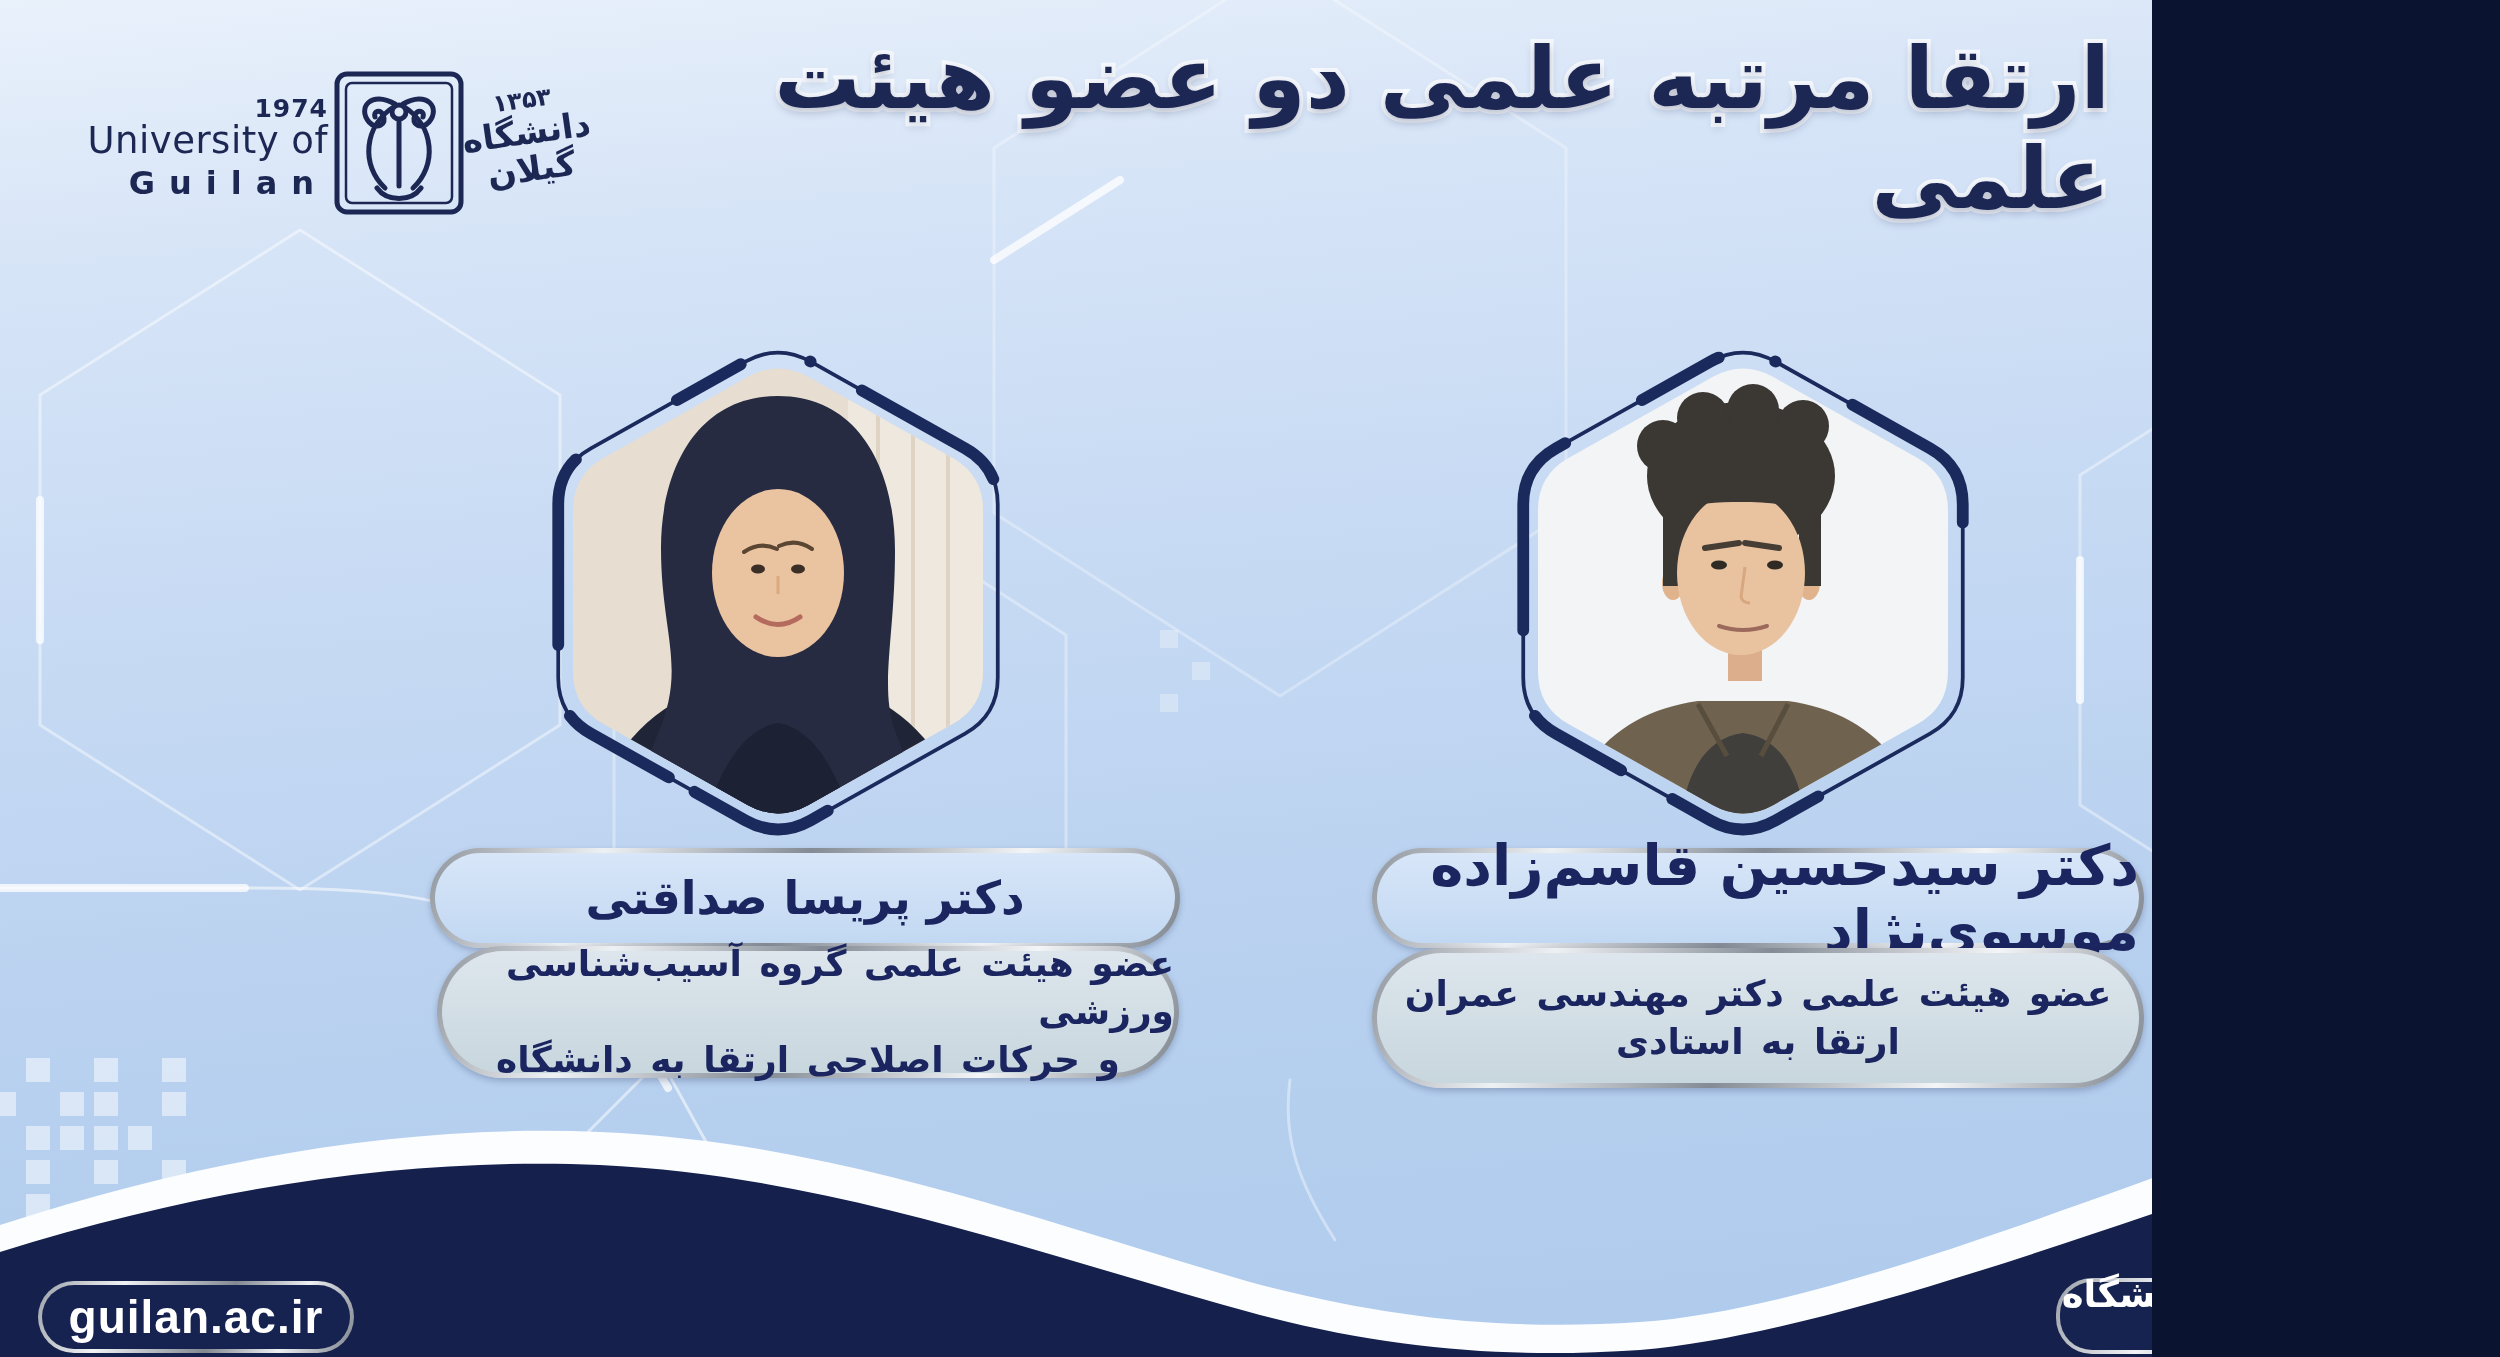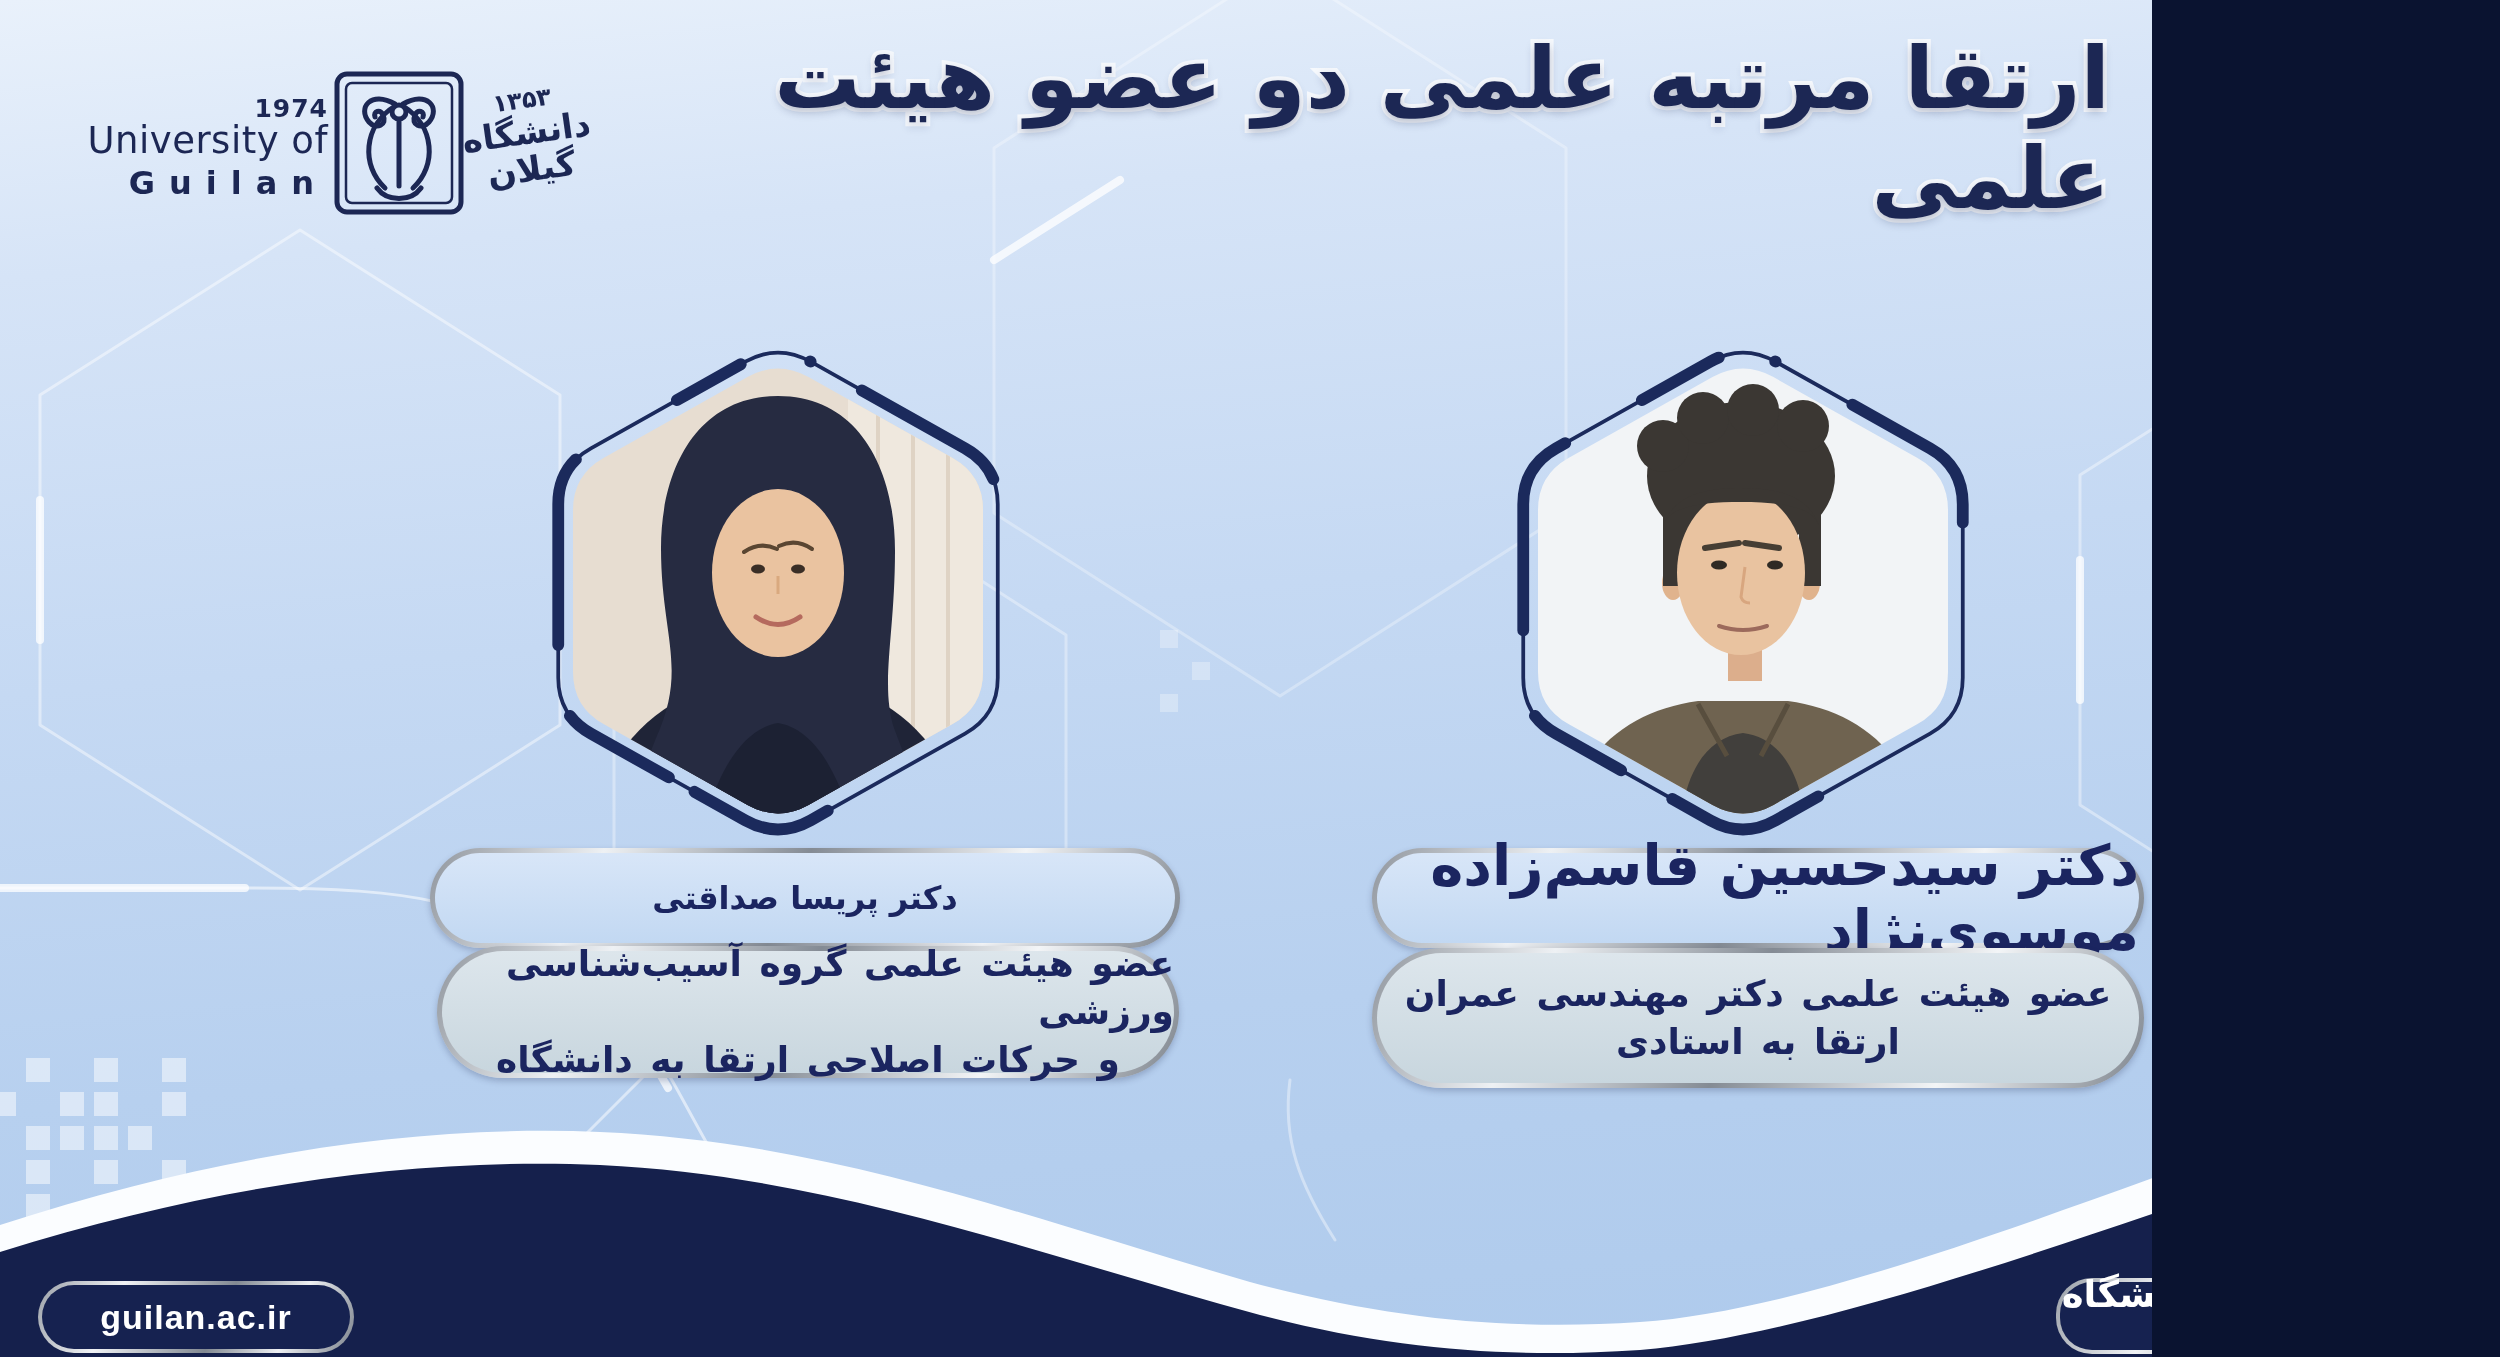--- a/index.html
+++ b/index.html
@@ -25,27 +25,27 @@
     -webkit-text-stroke:8px #f6f9fd;paint-order:stroke fill;
     text-shadow:0 4px 10px rgba(25,35,80,.28);
   }
   
   .pill{
     border-radius:999px;padding:5px;
     background:linear-gradient(115deg,#8f959d 0%,#eef1f4 22%,#848b94 48%,#f3f5f7 75%,#7d848d 100%);
     box-shadow:0 3px 6px rgba(30,40,80,.25);
   }
   .pill-inner{width:100%;height:100%;border-radius:999px;display:flex;align-items:center;justify-content:center;box-sizing:border-box;}
-  .name-inner{background:linear-gradient(180deg,#d8e6f8,#c2d8f2);font-size:32px;font-weight:700;color:#1b2560;}
+  .name-inner{background:linear-gradient(180deg,#d8e6f8,#c2d8f2);font-size:46px;font-weight:700;color:#1b2560;}
   .desc-inner{background:linear-gradient(180deg,#dde6ec,#c8d6de);flex-direction:column;font-size:36px;font-weight:700;color:#1b2560;line-height:1.34;word-spacing:5px;}
   
   .badge{border-radius:36px;padding:4px;background:linear-gradient(115deg,#9aa0a8 0%,#f0f2f5 25%,#82899257%,#eef0f3 78%,#79808a 100%);
     background:linear-gradient(115deg,#9aa0a8 0%,#f0f2f5 25%,#828992 57%,#eef0f3 78%,#79808a 100%);}
   .badge-inner{width:100%;height:100%;border-radius:32px;background:#162250;display:flex;align-items:center;justify-content:center;color:#ffffff;font-weight:700;box-sizing:border-box;}
-  .site{font-size:34px;letter-spacing:1px;font-family:"Liberation Sans","DejaVu Sans",sans-serif;}
+  .site{font-size:46px;letter-spacing:1px;font-family:"Liberation Sans","DejaVu Sans",sans-serif;}
   .credit{font-size:37px;}
 </style>
 </head>
 <body>
 
 <div class="canvas">
 
   <svg class="abs" style="left:0;top:0" width="2500" height="1357" viewBox="0 0 2500 1357">
     <g fill="none" stroke="#ffffff" stroke-width="3" stroke-linejoin="round" stroke-linecap="round">
       <path d="M300,230 L560,395 V725 L300,890 L40,725 V395 Z" opacity=".45"></path>

